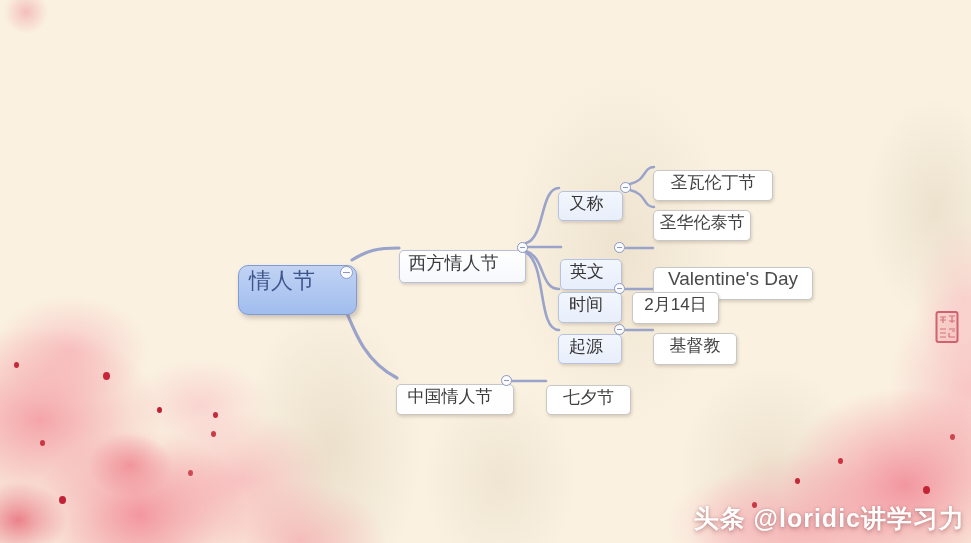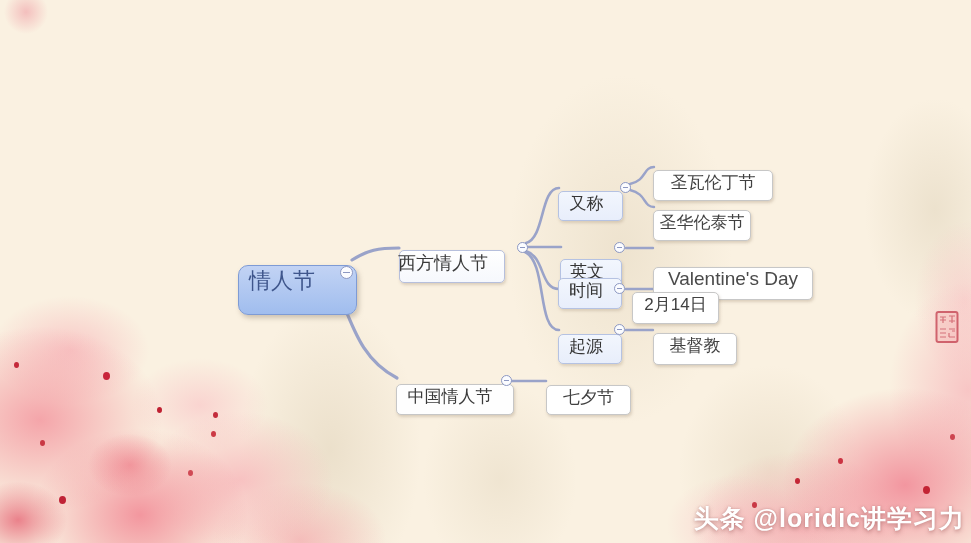--- a/index.html
+++ b/index.html
@@ -57,41 +57,41 @@
     box-sizing:border-box; white-space:nowrap; cursor:default;margin-top:19px;
   }
   .n-root{
     left:238px; top:246px; width:119px; height:50px;
     background:linear-gradient(180deg,#c2d3f4,#a0bdee);
     border:1.5px solid #7e9bd5; border-radius:10px;
     font-size:22px; color:#3f568c; padding-right:31px;
     box-shadow:2px 3px 5px rgba(120,105,90,.35);
   }
   .n-west{
-    left:399px; top:231px; width:106px; height:33px;
+    left:399px; top:231px; width:127px; height:33px;
     background:linear-gradient(180deg,#ffffff,#f6f8fd);
     border:1px solid #b6bfdc; border-radius:5px;
     font-size:18px; color:#3b3b3b; padding-right:18px;
     box-shadow:1px 2px 3px rgba(150,130,105,.30);
   }
   .n-china{
     left:396px; top:365px; width:118px; height:31px;
     background:#fefefe; border:1px solid #c6c6c6; border-radius:5px;
     font-size:17px; color:#3b3b3b; padding-right:10px;
     box-shadow:1px 2px 3px rgba(150,130,105,.30);
   }
   .n-attr{
     background:linear-gradient(180deg,#f2f6fd,#e8eefb);
     border:1px solid #b5c2e2; border-radius:5px;
     font-size:17px; color:#353535; padding-right:8px;
     box-shadow:1px 2px 3px rgba(150,130,105,.28);
   }
   .n-yc{left:558px; top:172px; width:65px; height:30px;}
   .n-en{left:560px; top:240px; width:62px; height:31px;}
-  .n-time{left:558px; top:259px; width:64px; height:31px;}
+  .n-time{left:558px; top:273px; width:64px; height:31px;}
   .n-origin{left:558px; top:315px; width:64px; height:30px;}
   .n-leaf{
     background:#ffffff; border:1px solid #c7c7c7; border-radius:5px;
     font-size:17px; color:#414141;
     box-shadow:1px 2px 3px rgba(150,130,105,.30);
   }
   .n-sv{left:653px; top:151px; width:120px; height:31px;}
   .n-sh{left:653px; top:191px; width:98px; height:31px;}
   .n-vd{left:653px; top:248px; width:160px; height:33px; font-size:19px; color:#4a4a4a;}
   .n-214{left:632px; top:273px; width:87px; height:32px;}

